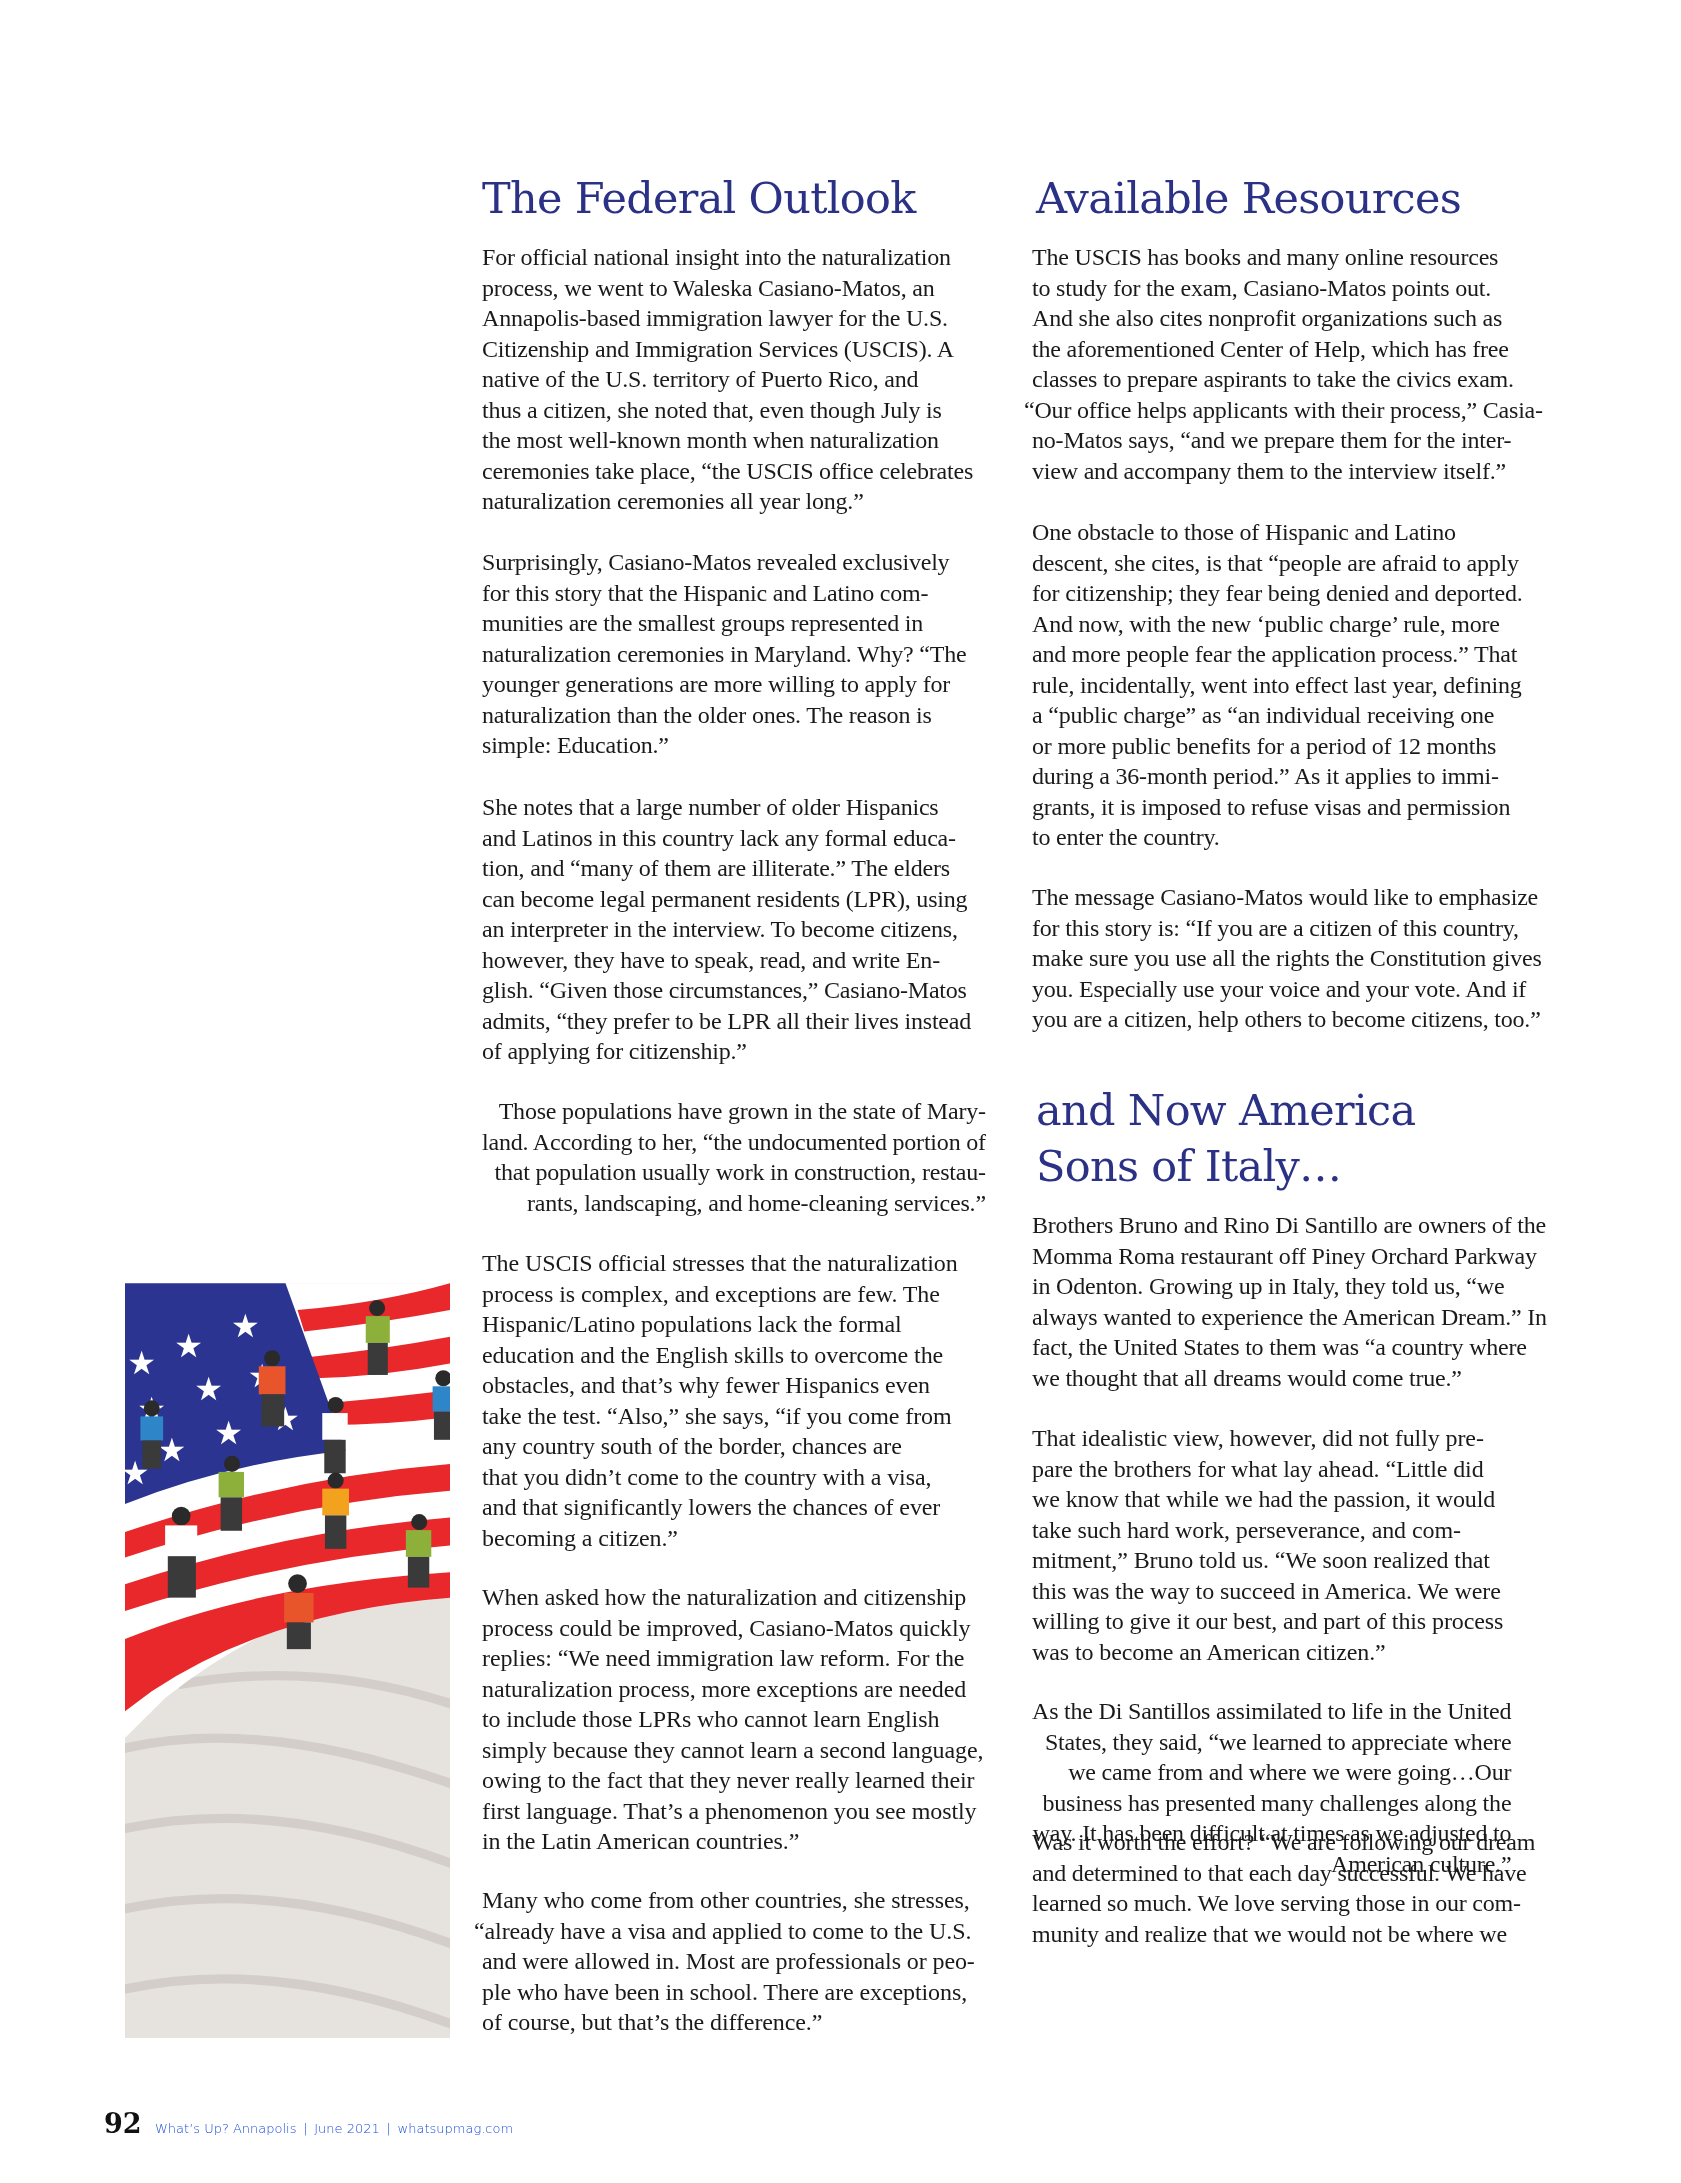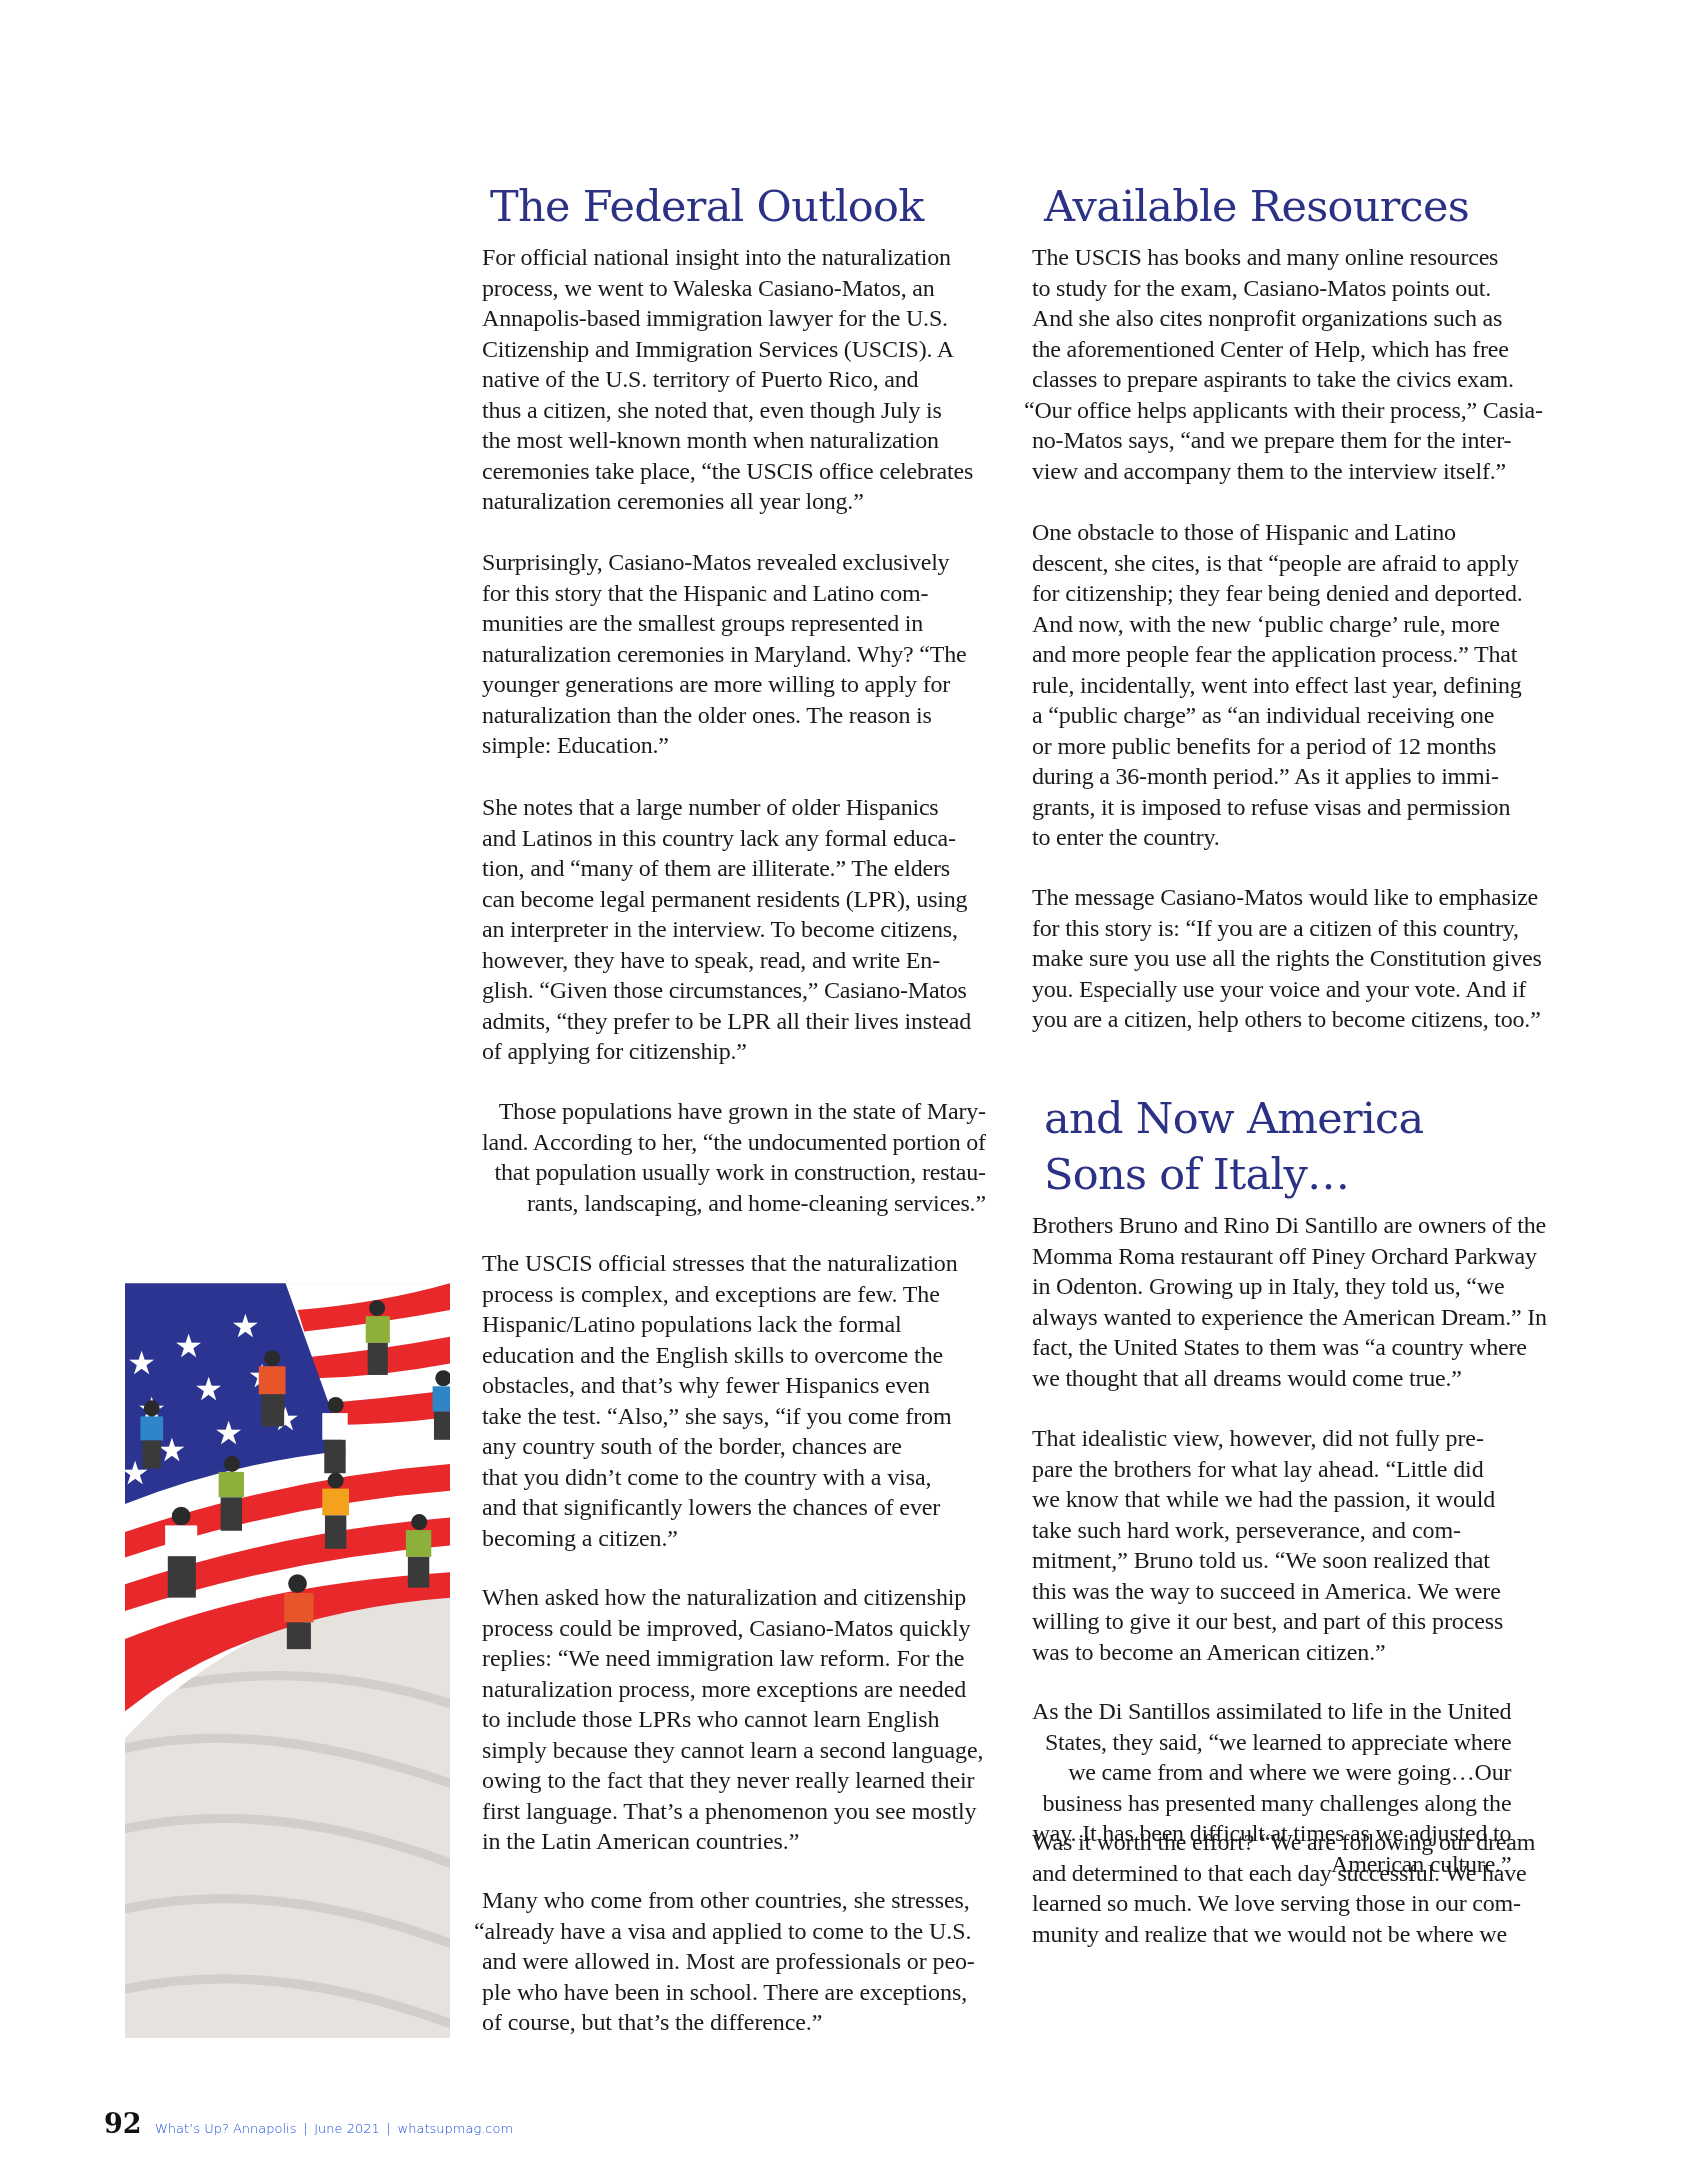--- a/index.html
+++ b/index.html
@@ -1,21 +1,21 @@
 <!DOCTYPE html>
 <html style="font-size:10.7px"><head>
 <meta charset="utf-8">
 <style>
   html, body { margin: 0; padding: 0; background: #ffffff; }
   body { width: 1681px; height: 2183px; position: relative; overflow: hidden;
          font-family: "Liberation Serif", "DejaVu Serif", serif; color: #1a1a1a; }
   .col { position: absolute; top: 0; }
   .col-left { left: 482px; width: 522px; }
   .col-right { left: 1032px; width: 529px; }
-  h2.heading { position: absolute; margin: 12px; font-weight: normal; color: #2b3285;
+  h2.heading { position: absolute; margin: 4px; font-weight: normal; color: #2b3285;
                font-family: "DejaVu Serif", "Liberation Serif", serif;
                font-size: 43px; line-height: 56px; letter-spacing: -0.7px; white-space: nowrap; }
   .para { position: absolute; margin: 0; font-size: 24px; line-height: 30.5px;
           letter-spacing: -0.2px; white-space: nowrap; }
   .para .ln { display: block; }
   .para.wide { letter-spacing: -0.1px; }
   .illus { position: absolute; left: 125px; top: 1283px; width: 325px; height: 755px; overflow: hidden; background: #e6e3df; }
   .footer { position: absolute; left: 104px; top: 2108px; white-space: nowrap; display: flex; align-items: baseline; }
   .footer .page-no { font-family: "DejaVu Serif", serif; font-weight: bold; font-size: 27px; color: #111; margin-right: 13.4px; }
   .footer .meta { font-family: "DejaVu Sans", "Liberation Sans", sans-serif; font-size: 13px; color: #1d4ed8; font-weight: 300; }

